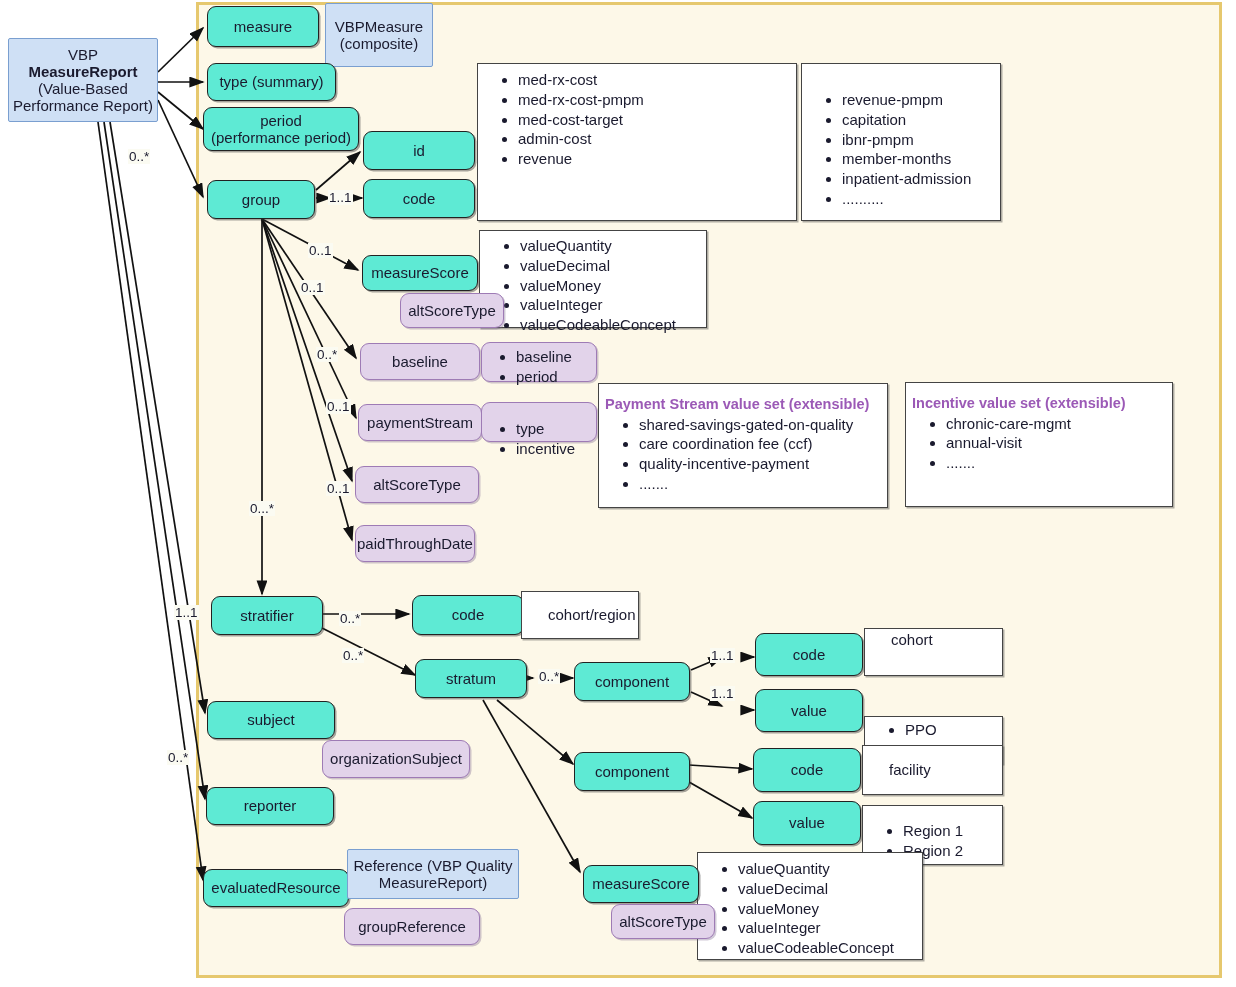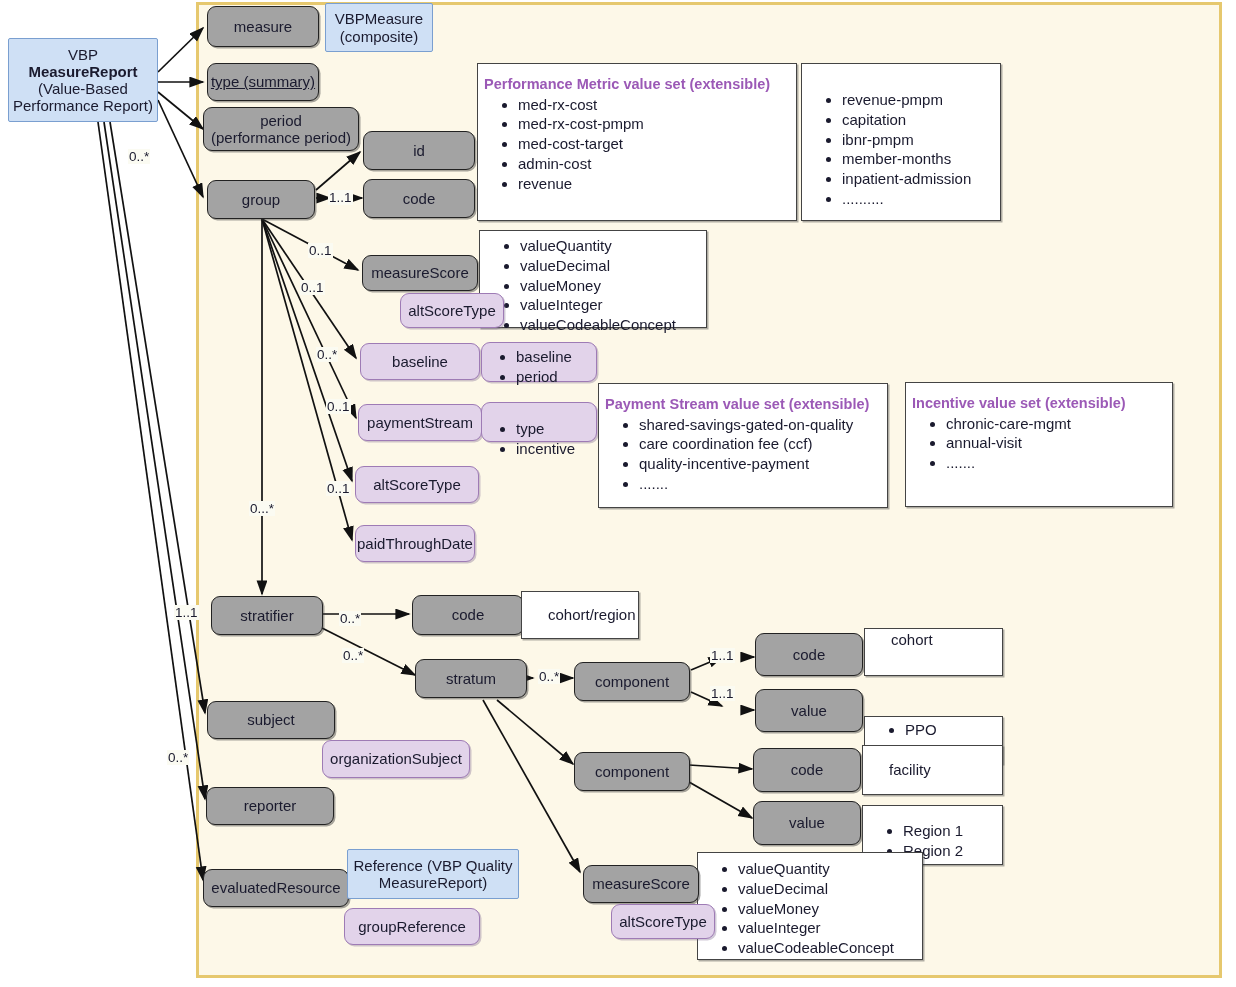--- a/index.html
+++ b/index.html
@@ -5,21 +5,21 @@
   html,body{margin:0;padding:0;background:#ffffff;}
   body{font-family:"Liberation Sans",sans-serif;}
   #stage{position:relative;width:1236px;height:987px;background:#ffffff;overflow:hidden;}
   #canvas{position:absolute;left:196px;top:2px;width:1026px;height:976px;
           background:#fdf8e8;border:3px solid #e6c86e;box-sizing:border-box;}
   svg.edges{position:absolute;left:0;top:0;width:1236px;height:987px;pointer-events:none;}
 
   .node{position:absolute;box-sizing:border-box;display:flex;align-items:center;
         justify-content:center;text-align:center;font-size:15px;color:#1a1a2e;
         line-height:1.15;}
-  .rbox{border:1.6px solid #222;border-radius:9px;background:#a3a3a3;
+  .rbox{border:1.6px solid #222;border-radius:9px;background:#5eead4;
         box-shadow:1.5px 1.5px 0 rgba(60,60,60,.45);}
   .sbox{border:1.6px solid #444;background:#ffffff;
         box-shadow:1.5px 1.5px 0 rgba(60,60,60,.40);}
   .purple{background:#e2d3ea;border:1.6px solid #9e7bb5;border-radius:9px;
           box-shadow:1.5px 1.5px 0 rgba(120,100,140,.35);}
   .blue{background:#cfe0f5;border:1.5px solid #7a9fd0;border-radius:2px;}
   .plistbox{background:#e2d3ea;border:1.6px solid #9e7bb5;border-radius:9px;
             box-shadow:1.5px 1.5px 0 rgba(120,100,140,.35);}
 
   .listbox{display:block;padding:6px 6px 6px 0;}
@@ -90,47 +90,46 @@
   <div class="node blue" style="left:8px;top:38px;width:150px;height:84px;flex-direction:column;">
     <div>VBP</div>
     <div class="b">MeasureReport</div>
     <div>(Value-Based</div>
     <div>Performance Report)</div>
   </div>
 
   <div class="node rbox" style="left:207px;top:6px;width:112px;height:41px;">
     <span>measure</span>
   </div>
-  <div class="node blue" style="left:325px;top:3px;width:108px;height:49px;flex-direction:column;">
+  <div class="node blue" style="left:325px;top:3px;width:108px;height:64px;flex-direction:column;">
     <span>VBPMeasure</span>
     <span>(composite)</span>
   </div>
 
-  <div class="node rbox" style="left:207px;top:63px;width:112px;height:38px;text-decoration:underline;">
+  <div class="node rbox" style="left:207px;top:63px;width:129px;height:38px;">
     <span>type (summary)</span>
   </div>
 
   <div class="node rbox" style="left:203px;top:107px;width:156px;height:44px;flex-direction:column;">
     <span>period</span>
     <span>(performance period)</span>
   </div>
 
   <div class="node rbox" style="left:207px;top:180px;width:108px;height:39px;">
     <span>group</span>
   </div>
 
   <div class="node rbox" style="left:363px;top:131px;width:112px;height:39px;">
     <span>id</span>
   </div>
   <div class="node rbox" style="left:363px;top:179px;width:112px;height:39px;">
     <span>code</span>
   </div>
 
   <div class="node sbox listbox" style="left:477px;top:63px;width:320px;height:158px;">
-    <div class="vs-title">Performance Metric value set (extensible)</div>
     <ul>
       <li>med-rx-cost</li>
       <li>med-rx-cost-pmpm</li>
       <li>med-cost-target</li>
       <li>admin-cost</li>
       <li>revenue</li>
     </ul>
   </div>
   <div class="node sbox listbox" style="left:801px;top:63px;width:200px;height:158px;padding-top:26px;">
     <ul>

